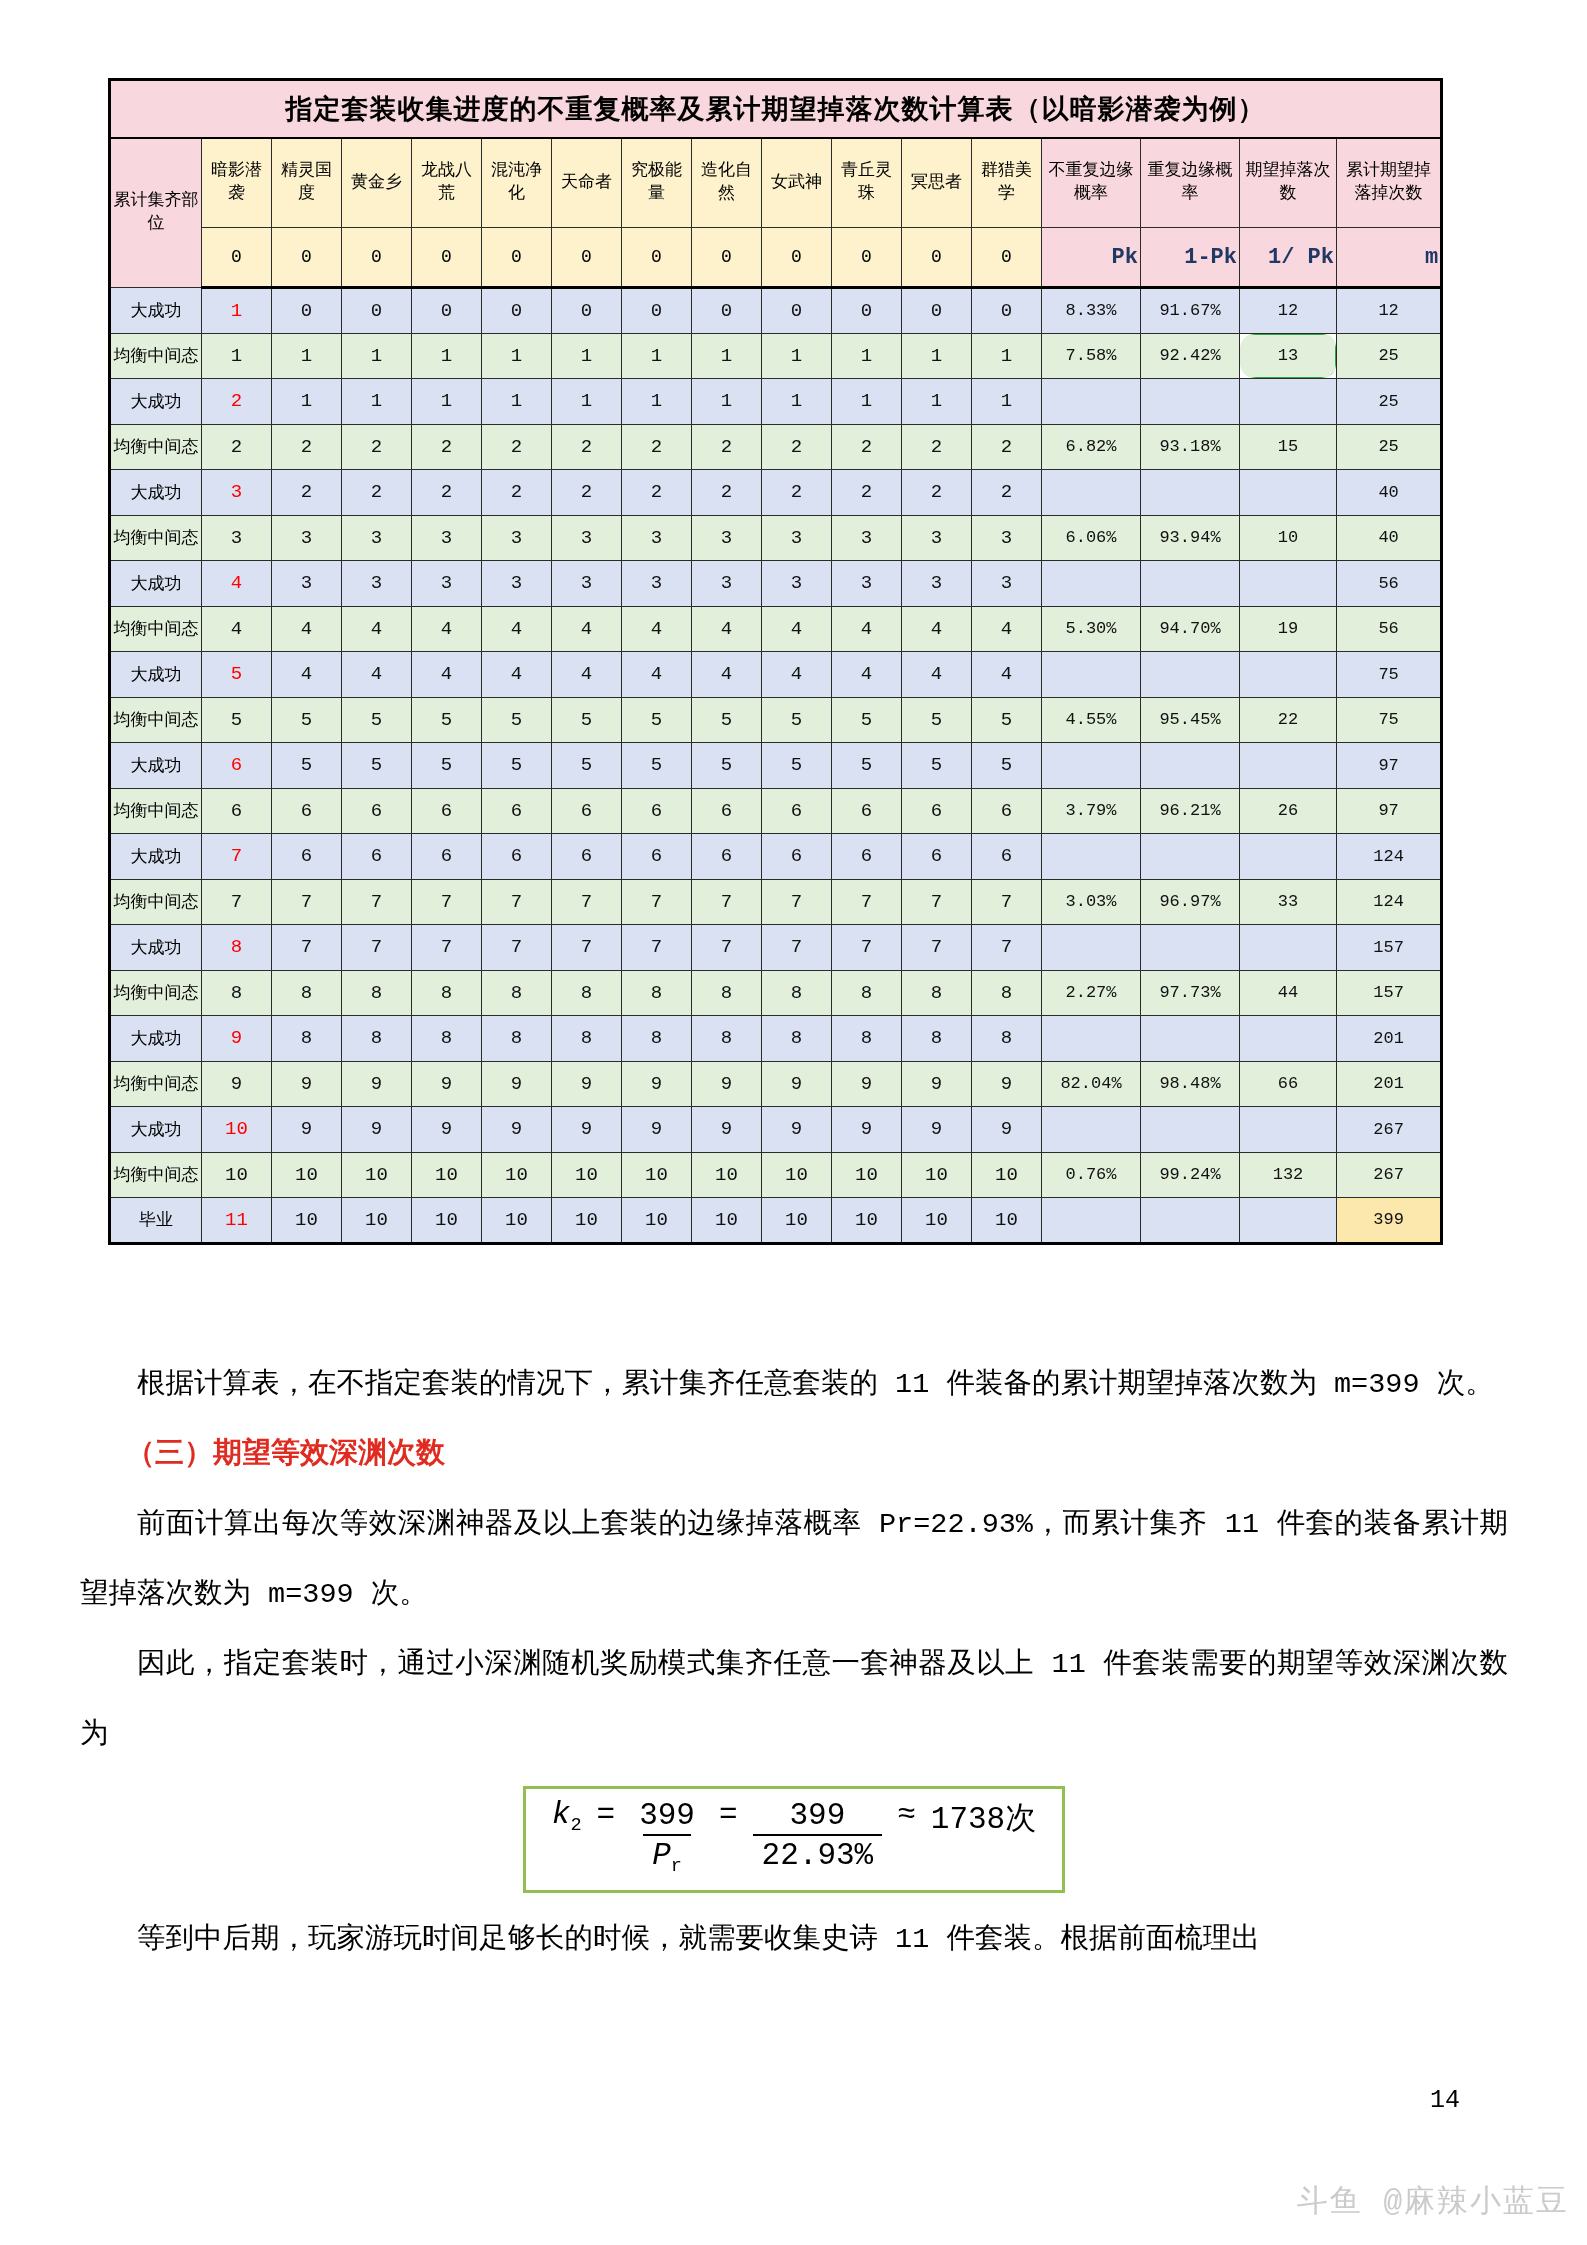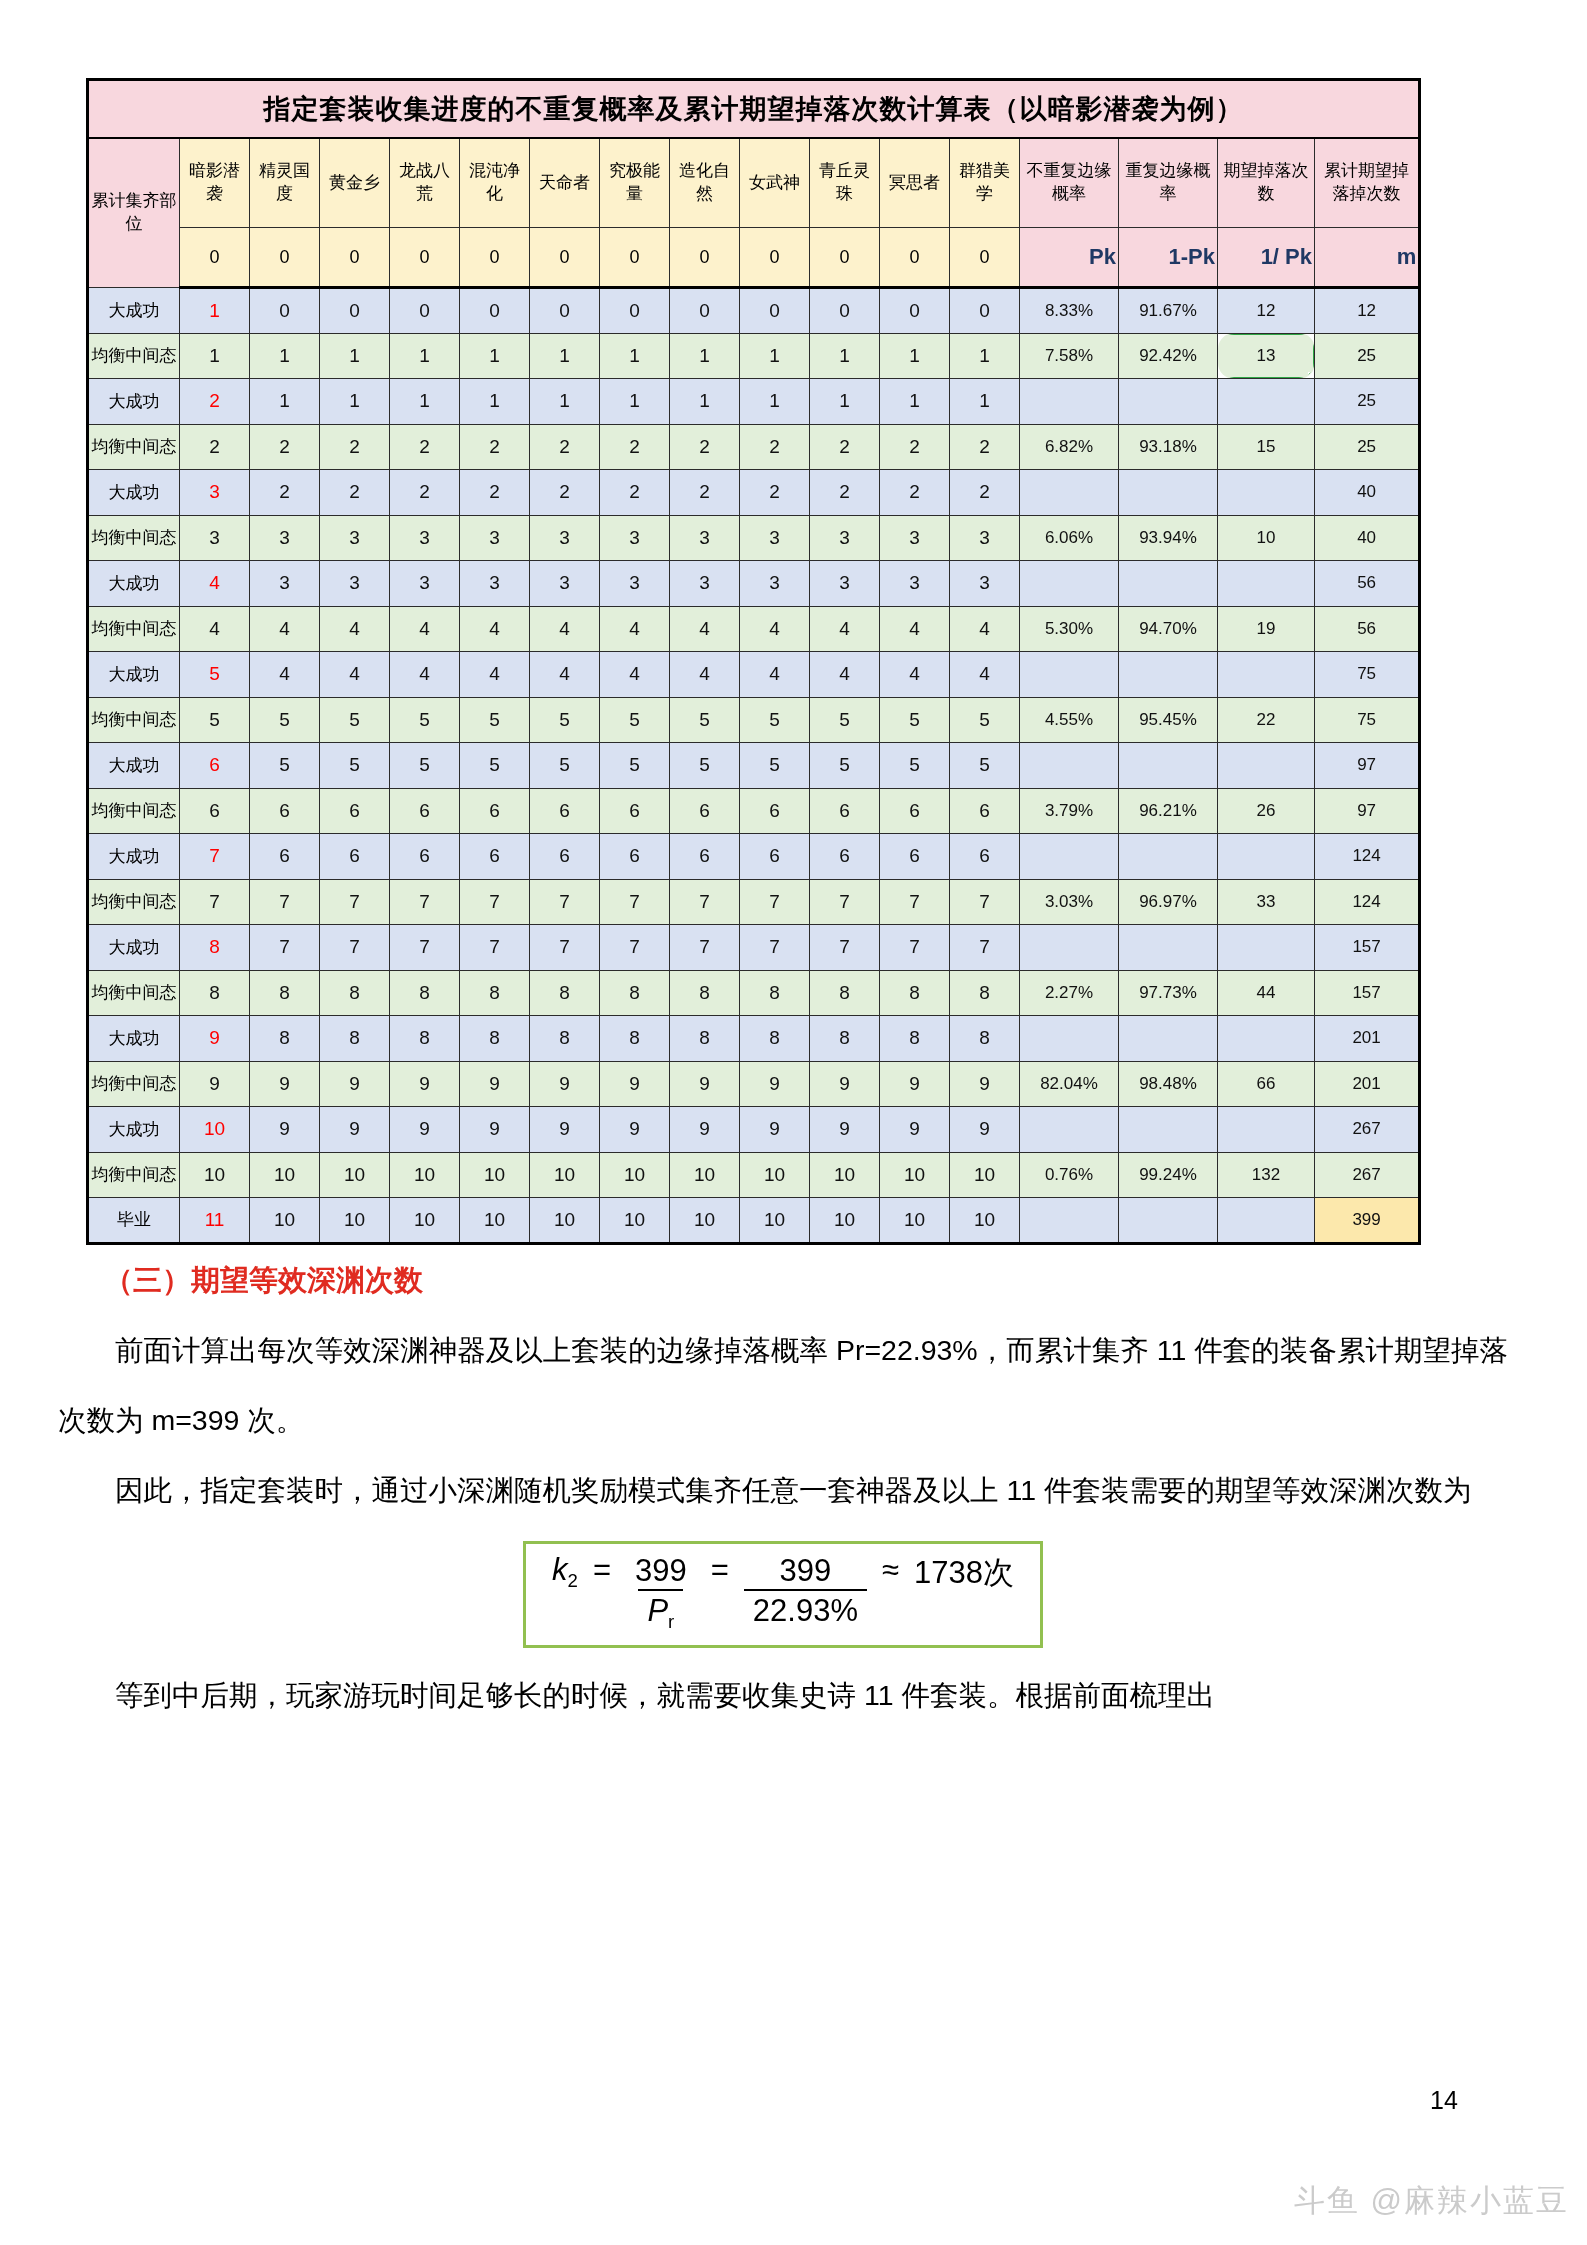--- a/index.html
+++ b/index.html
@@ -1,18 +1,18 @@
 <!DOCTYPE html>
 <html style="--header-pink: #F8D7DE; --set-yellow: #FDF2CC; --success-blue: #D9E1F2; --mid-green: #E2EFDA; --grad-gold: #FCE8AC; --red-value: #FF0000; --heading-red: #E02B20; --selection-green: #2FA545; --formula-green: #92C050; --symbol-navy: #1F3864;"><head>
 <meta charset="utf-8">
 <style>
   html,body{margin:0;padding:0;background:#fff;}
   .page{position:relative;width:1587px;height:2245px;background:#fff;overflow:hidden;
-        box-sizing:border-box;padding:78px 79px 0 58px;color:#000;
-        font-family:Liberation Sans, sans-serif;}
+        box-sizing:border-box;padding:78px 79px 0 80px;color:#000;
+        font-family:Liberation Mono, monospace;}
 
   
   table.calc{border-collapse:collapse;table-layout:fixed;width:1332px;margin-left:28px;
              border:3px solid #000;}
   .calc th,.calc td{border:1.5px solid #2b2b2b;text-align:center;vertical-align:middle;
                     padding:0 2px;overflow:hidden;font-weight:normal;}
   .title-row th{background:var(--header-pink);height:56px;font-size:27px;font-weight:bold;
                 letter-spacing:1px;border-bottom:2.5px solid #000;}
   .name-row th{height:88px;font-size:17px;line-height:1.35;}
   .name-row th.set{background:var(--set-yellow);}
@@ -520,20 +520,21 @@
           <td class="val">10</td>
           <td class="val">10</td>
           <td class="stat-val"></td>
           <td class="stat-val"></td>
           <td class="stat-val"></td>
           <td class="stat-val gold">399</td>
         </tr>
       </tbody>
   </table>
 
+  <p class="body after-table">根据计算表，在不指定套装的情况下，累计集齐任意套装的 11 件装备的累计期望掉落次数为 m=399 次。</p>
 
   <h3 class="sec">（三）期望等效深渊次数</h3>
 
   <p class="body">前面计算出每次等效深渊神器及以上套装的边缘掉落概率 Pr=22.93%，而累计集齐 11 件套的装备累计期望掉落次数为 m=399 次。</p>
 
   <p class="body">因此，指定套装时，通过小深渊随机奖励模式集齐任意一套神器及以上 11 件套装需要的期望等效深渊次数为</p>
 
   <div class="formula-box">
     <span><i>k</i><sub>2</sub></span>
     <span>=</span>

